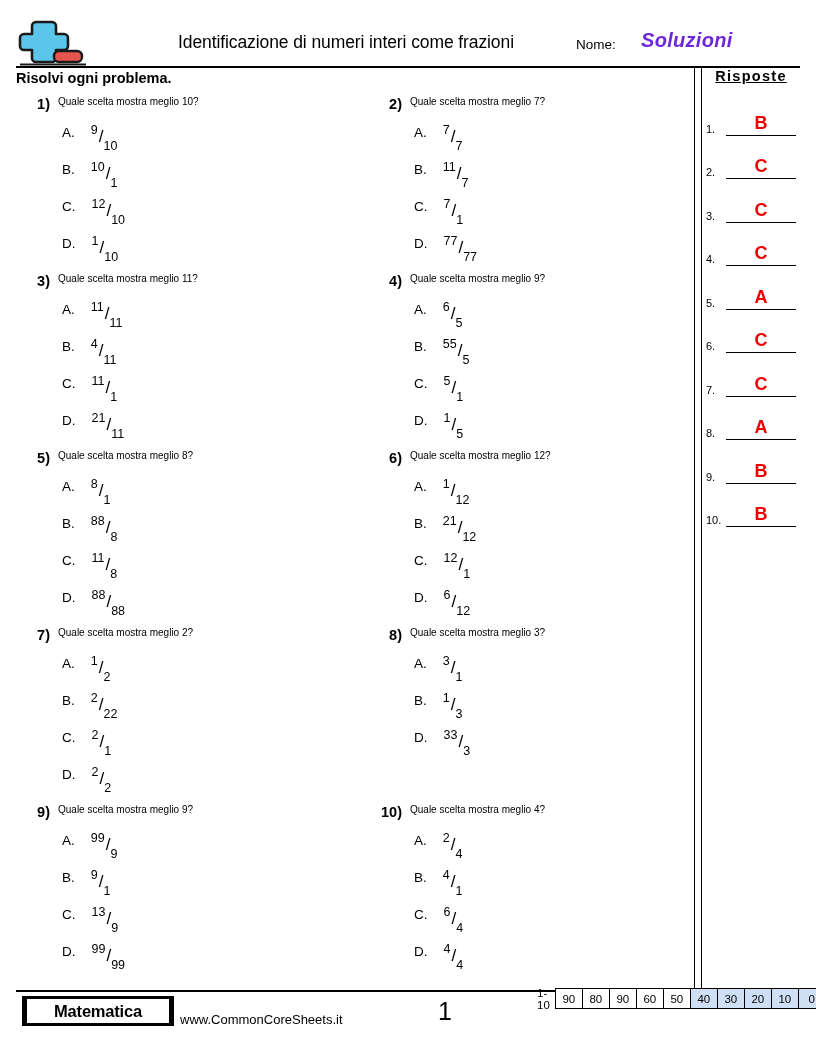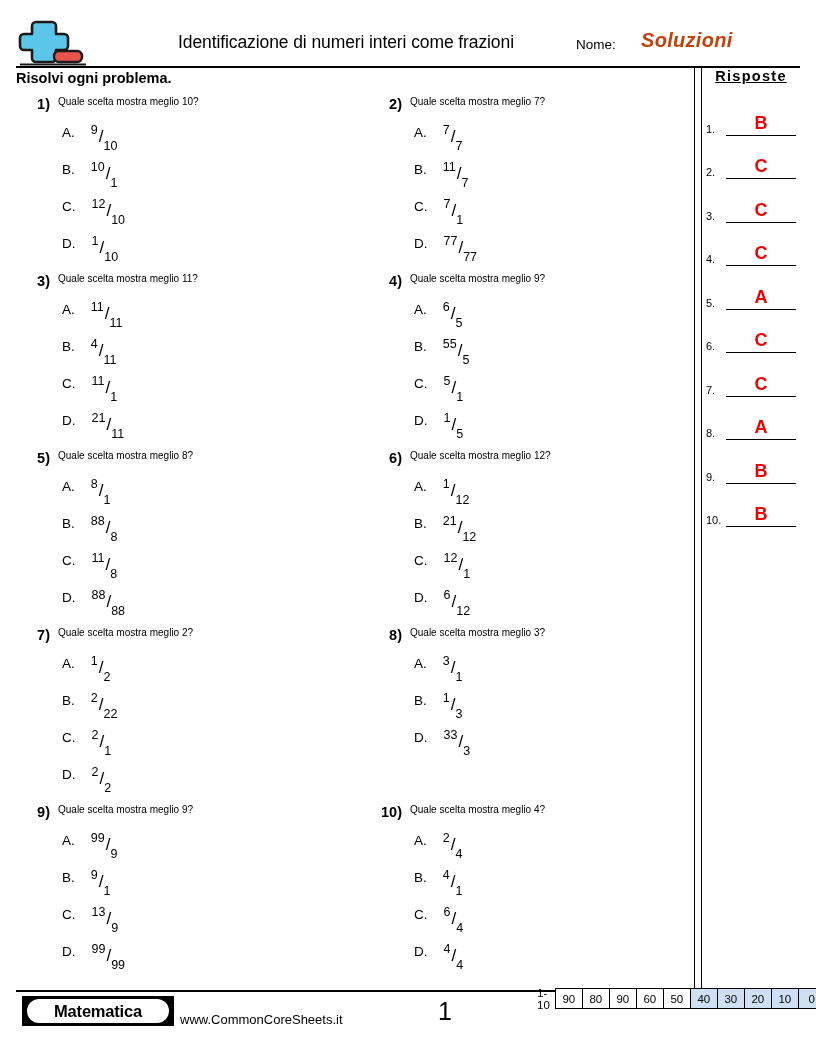--- a/index.html
+++ b/index.html
@@ -47,21 +47,21 @@
     top: 19px;
     font-size: 13.5px;
   }
   #name-value {
     position: absolute;
     left: 625px;
     top: 11px;
     font-size: 20px;
     font-weight: bold;
     font-style: italic;
-    color: #c2410c;
+    color: #6d28d9;
     letter-spacing: 0.3px;
   }
   #header-rule {
     position: absolute;
     left: 16px;
     top: 66px;
     width: 784px;
     height: 0;
     border-top: 2.5px solid #000;
   }
@@ -227,21 +227,21 @@
     height: 30px;
     background: #000;
   }
   #badge-pill {
     position: absolute;
     left: 5px;
     top: 3px;
     width: 142px;
     height: 24px;
     background: #fff;
-    border-radius: 12px;
+    border-radius: 0;
     text-align: center;
     line-height: 24px;
     font-size: 16.5px;
     font-weight: bold;
     color: #000;
     letter-spacing: -0.2px;
   }
   #site {
     position: absolute;
     left: 180px;

